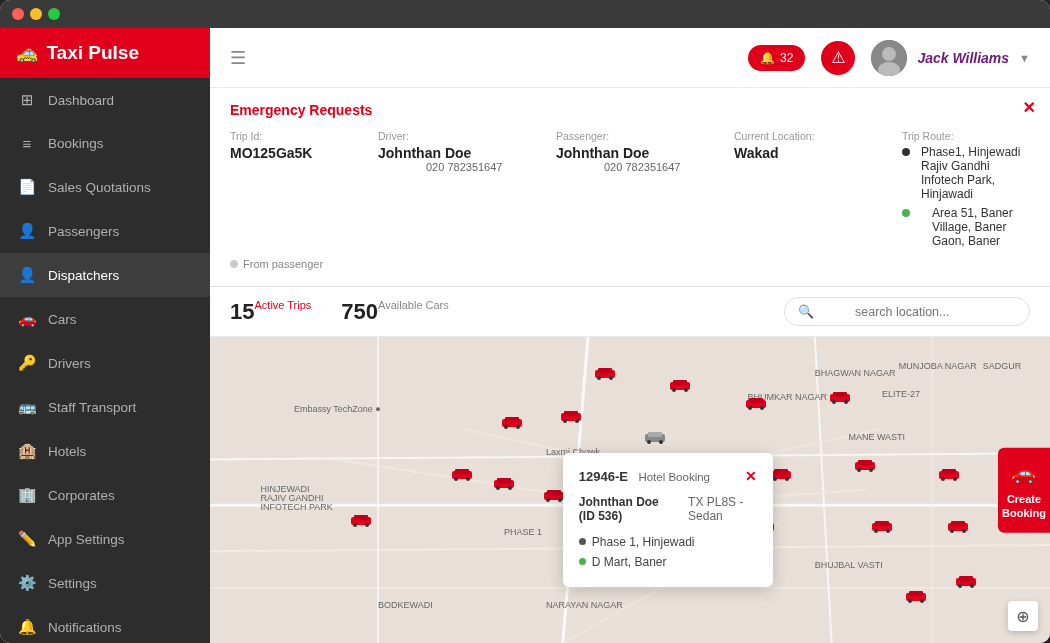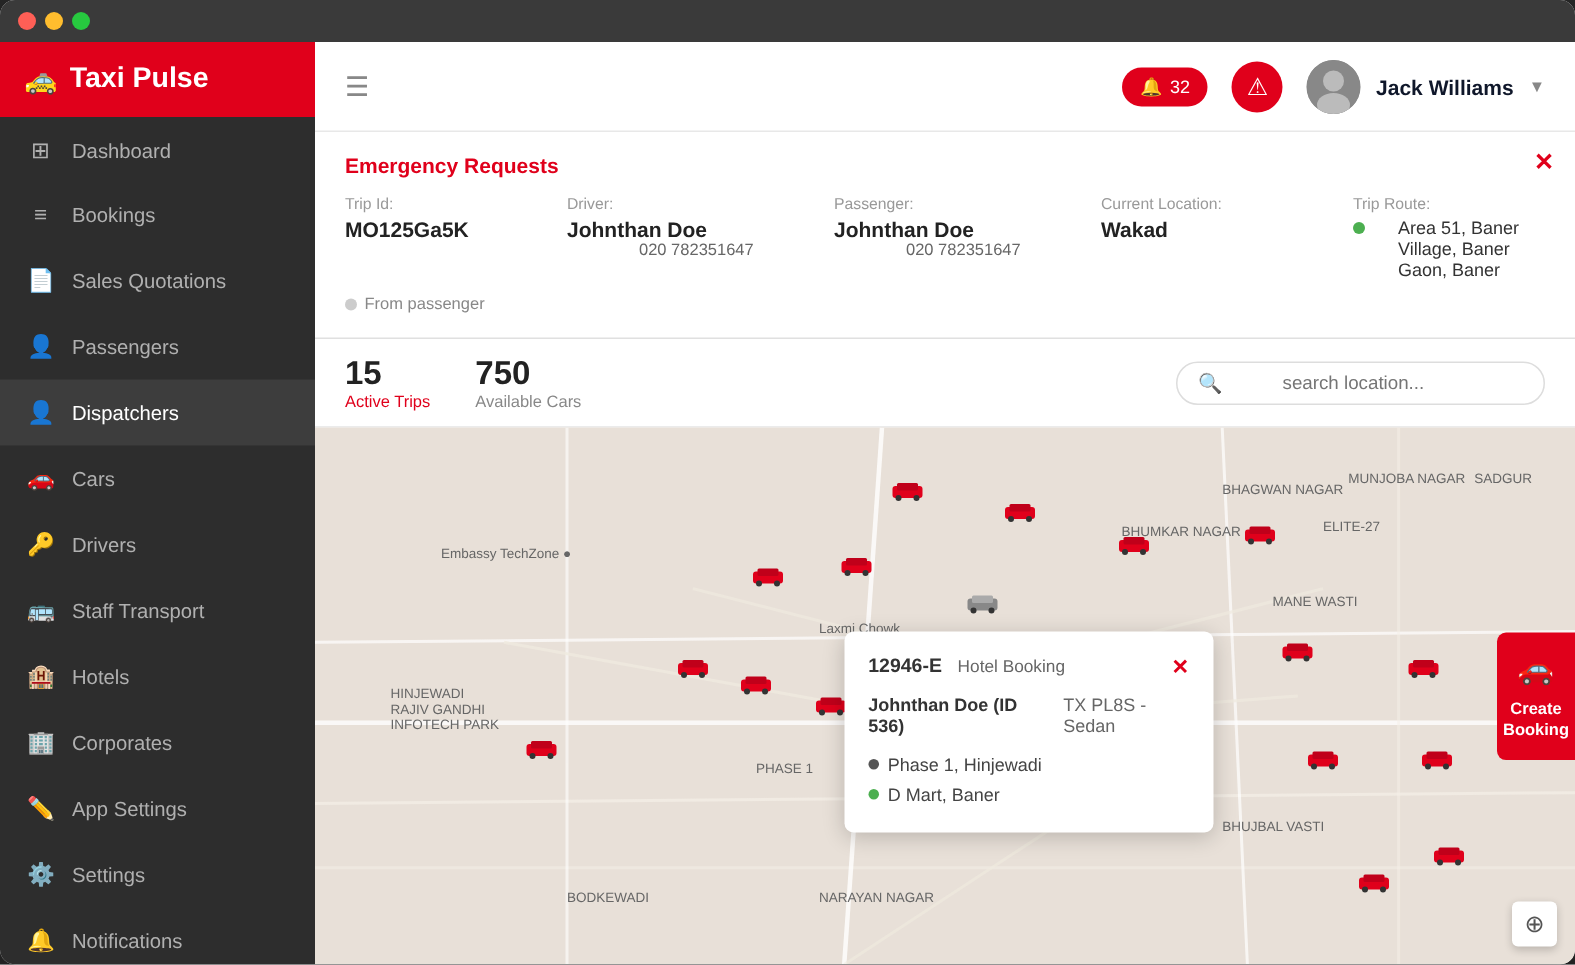--- a/index.html
+++ b/index.html
@@ -29,21 +29,21 @@
     .main { flex: 1; display: flex; flex-direction: column; overflow: hidden; }
     
     
     .topbar { background: white; height: 60px; display: flex; align-items: center; padding: 0 20px; gap: 16px; border-bottom: 1px solid #e8e8e8; flex-shrink: 0; }
     .hamburger { font-size: 18px; color: #888; cursor: pointer; }
     .topbar-spacer { flex: 1; }
     .notif-btn { background: #e0001b; color: white; border: none; border-radius: 20px; padding: 6px 12px; font-size: 12px; cursor: pointer; display: flex; align-items: center; gap: 5px; }
     .alert-btn { background: #e0001b; color: white; border: none; border-radius: 50%; width: 34px; height: 34px; font-size: 16px; cursor: pointer; display: flex; align-items: center; justify-content: center; }
     .user-area { display: flex; align-items: center; gap: 10px; cursor: pointer; }
     .avatar { width: 36px; height: 36px; border-radius: 50%; background: #888; overflow: hidden; display: flex; align-items: center; justify-content: center; font-size: 18px; }
-    .username { font-size: 14px; font-weight: 600; color: #0f172a; }
+    .username { font-size: 14px; font-weight: 600; color: #701a75; font-style: italic; }
     .chevron { color: #888; font-size: 11px; }
     
     
     .content { flex: 1; overflow: hidden; display: flex; flex-direction: column; position: relative; }
     
     
     .emergency-panel { background: white; padding: 14px 20px 16px; border-bottom: 1px solid #e0e0e0; flex-shrink: 0; position: relative; }
     .emergency-title { color: #e0001b; font-size: 14px; font-weight: 700; margin-bottom: 12px; }
     .emergency-close { position: absolute; top: 10px; right: 14px; color: #e0001b; cursor: pointer; font-size: 16px; font-weight: bold; }
     .emergency-grid { display: grid; grid-template-columns: 140px 170px 170px 160px 1fr; gap: 8px; }
@@ -51,38 +51,38 @@
     .em-col-val { font-size: 14px; font-weight: 700; color: #222; }
     .em-col-sub { font-size: 11px; color: #666; padding-left: 48px; }
     .em-route { font-size: 12px; color: #333; }
     .route-dot { display: inline-block; width: 8px; height: 8px; border-radius: 50%; background: #333; margin-right: 6px; }
     .route-dot.green { background: #4caf50; }
     .from-passenger { font-size: 11px; color: #888; margin-top: 10px; display: flex; align-items: center; gap: 5px; }
     .fp-dot { width: 8px; height: 8px; border-radius: 50%; background: #ccc; display: inline-block; }
     
     
     .stats-bar { background: white; padding: 10px 20px; display: flex; align-items: center; gap: 30px; border-bottom: 1px solid #ebebeb; flex-shrink: 0; }
-    .stat-group { display: flex; flex-direction: column; }
+    .stat-group { display: flex; flex-direction: row; }
     .stat-number { font-size: 22px; font-weight: 700; color: #222; }
     .stat-label { font-size: 11px; color: #e0001b; }
     .stat-label-plain { font-size: 11px; color: #888; }
     .stats-spacer { flex: 1; }
     .search-box { display: flex; align-items: center; gap: 8px; border: 1px solid #ddd; border-radius: 20px; padding: 6px 14px; background: white; }
     .search-input { border: none; outline: none; font-size: 12.5px; color: #aaa; width: 160px; background: transparent; margin-left: 32px; }
     .search-icon { color: #bbb; font-size: 13px; }
     
     
     .map-area { flex: 1; position: relative; overflow: hidden; background: #e8e0d8; }
     
     
     .car-marker { position: absolute; width: 22px; height: 14px; transform: translate(-50%, -50%); }
     .car-marker svg { width: 100%; height: 100%; }
     
     
-    .map-popup { position: absolute; background: white; border-radius: 6px; padding: 14px 16px; width: 246px; box-shadow: 0 3px 15px rgba(0,0,0,0.2); z-index: 10; }
+    .map-popup { position: absolute; background: white; border-radius: 6px; padding: 14px 16px; width: 210px; box-shadow: 0 3px 15px rgba(0,0,0,0.2); z-index: 10; }
     .popup-header { display: flex; justify-content: space-between; align-items: center; margin-bottom: 10px; }
     .popup-id { font-size: 13px; font-weight: 700; color: #333; }
     .popup-type { font-size: 11.5px; color: #666; margin-left: 6px; }
     .popup-close { color: #e0001b; cursor: pointer; font-size: 14px; font-weight: bold; }
     .popup-row { display: flex; gap: 16px; margin-bottom: 10px; }
     .popup-passenger { font-size: 12px; color: #333; font-weight: 600; }
     .popup-vehicle { font-size: 12px; color: #666; }
     .popup-route { font-size: 12px; color: #444; margin-top: 2px; }
     .popup-route-item { display: flex; align-items: center; gap: 6px; margin-bottom: 4px; }
     .pr-dot { width: 7px; height: 7px; border-radius: 50%; background: #555; flex-shrink: 0; }
@@ -214,20 +214,24 @@
               <div class="em-col-label">Passenger:</div>
               <div class="em-col-val">Johnthan Doe</div>
               <div class="em-col-sub">020 782351647</div>
             </div>
             <div>
               <div class="em-col-label">Current Location:</div>
               <div class="em-col-val">Wakad</div>
             </div>
             <div>
               <div class="em-col-label">Trip Route:</div>
+              <div style="display:flex;align-items:flex-start;gap:5px;margin-bottom:5px;">
+                <span class="route-dot" style="margin-top:3px;flex-shrink:0;"></span>
+                <span class="em-route">Phase1, Hinjewadi Rajiv Gandhi Infotech Park, Hinjawadi</span>
+              </div>
               <div style="display:flex;align-items:flex-start;gap:16px;">
                 <span class="route-dot green" style="margin-top:3px;flex-shrink:0;"></span>
                 <span class="em-route">Area 51, Baner Village, Baner Gaon, Baner</span>
               </div>
             </div>
           </div>
           <div class="from-passenger">
             <span class="fp-dot"></span>
             <span>From passenger</span>
           </div>

